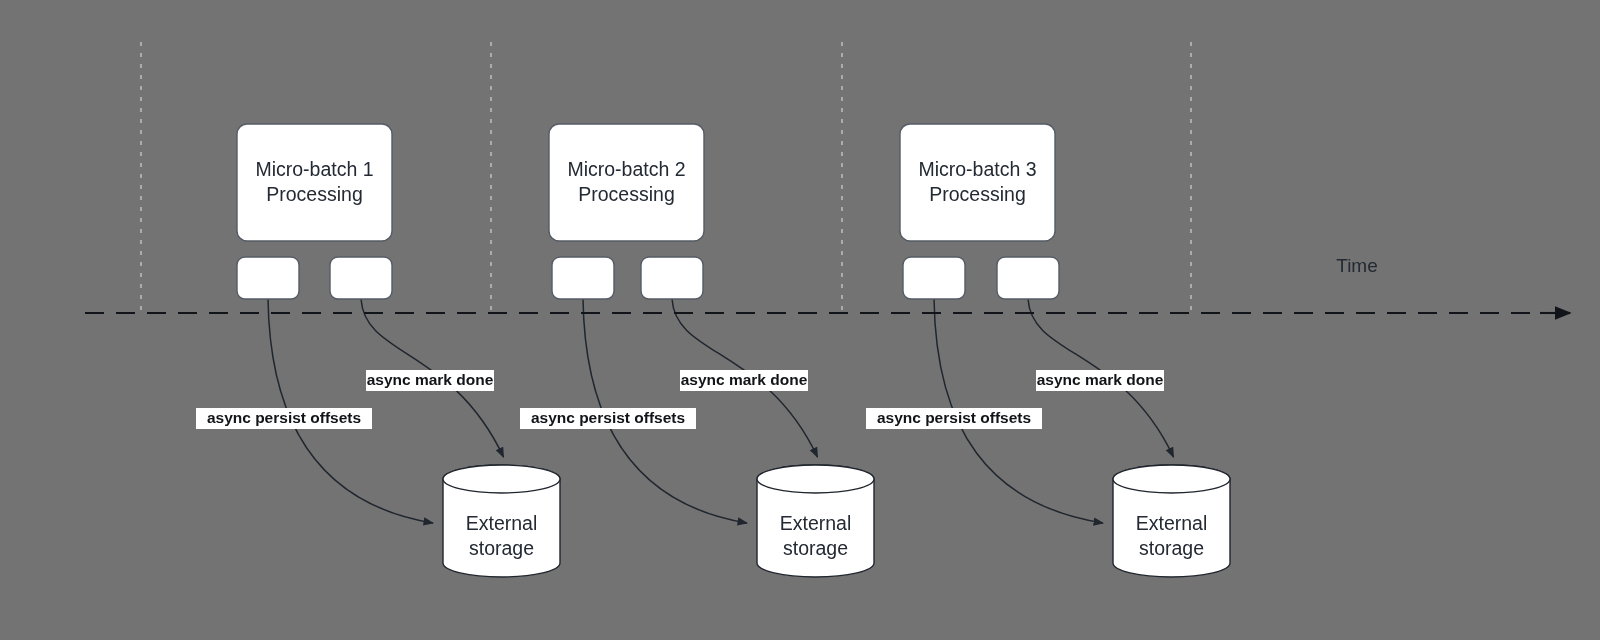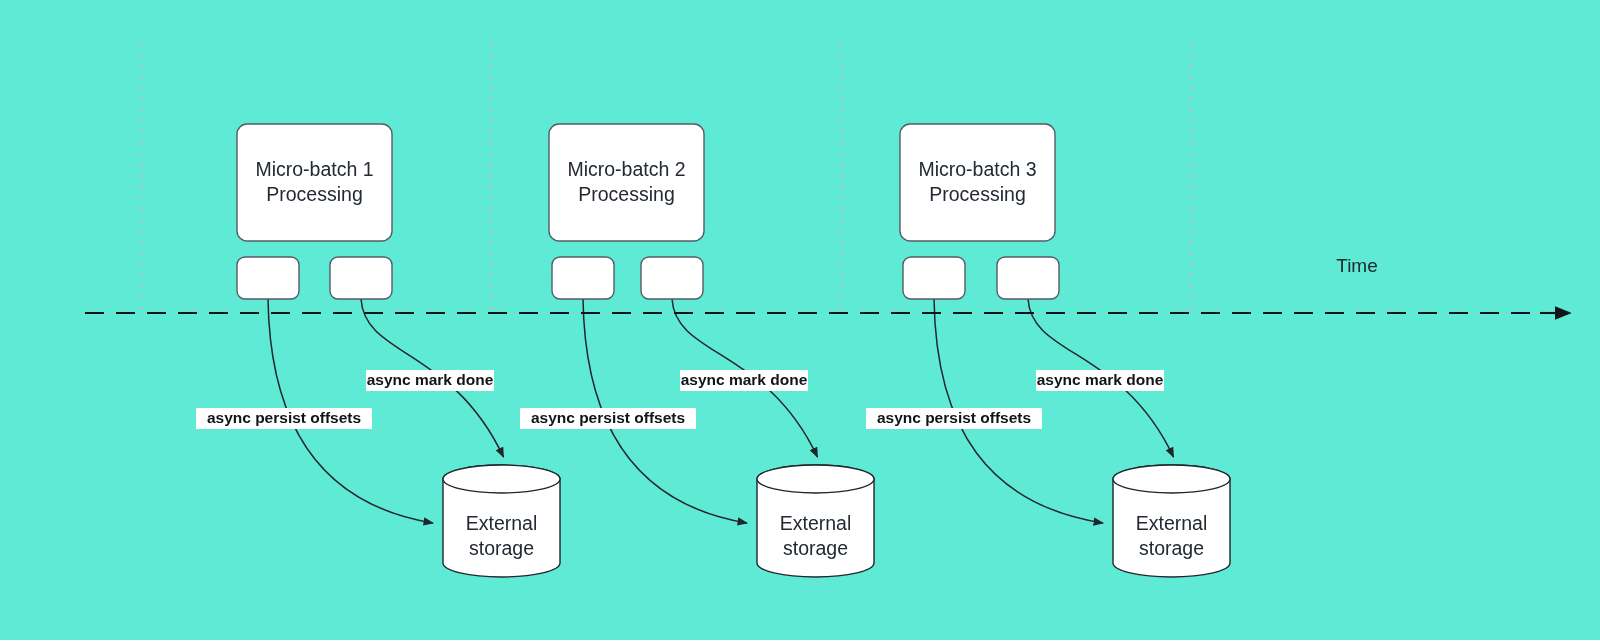--- a/index.html
+++ b/index.html
@@ -10,21 +10,21 @@
   body {
     font-family: "Liberation Sans", sans-serif;
     width: 1600px;
     height: 642px;
     overflow: hidden;
   }
   #canvas {
     position: relative;
     width: 1600px;
     height: 640px;
-    background: #5eead4;
+    background: #737373;
   }
   #diagram-svg {
     position: absolute;
     left: 0;
     top: 0;
     width: 1600px;
     height: 642px;
   }
   .node-label {
     font-family: "Liberation Sans", sans-serif;

